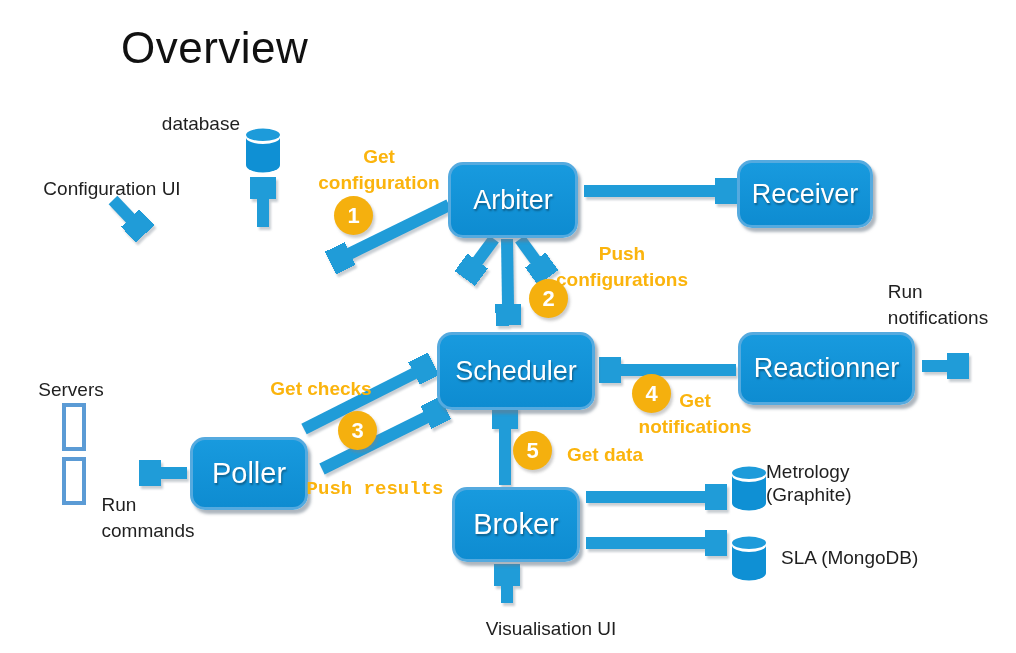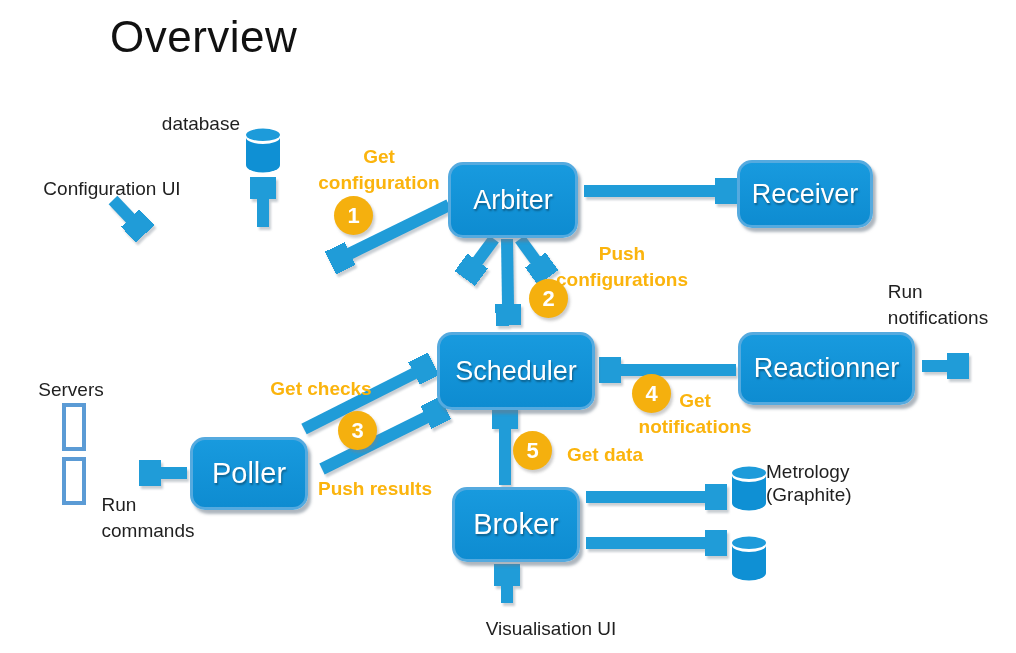--- a/index.html
+++ b/index.html
@@ -1,21 +1,21 @@
 <!DOCTYPE html>
 <html><head>
 <meta charset="utf-8">
 <style>
   html,body{margin:0;padding:0;background:#fff;}
   .stage{
     position:relative;width:1016px;height:653px;background:#ffffff;
     font-family:"Liberation Sans",sans-serif;overflow:hidden;
   }
   .title{
-    position:absolute;left:110px;top:12px;margin:0;
+    position:absolute;left:110px;top:12px;margin:11px;
     font-size:44px;font-weight:400;color:#111;letter-spacing:0.5px;
   }
   svg.arrows{
     position:absolute;left:0;top:0;
     filter:drop-shadow(2px 3px 1px rgba(100,115,130,.35));
   }
   svg.arrows path{stroke:#209cd8;stroke-width:12;fill:none;}
   .node{
     position:absolute;box-sizing:border-box;
     display:flex;align-items:center;justify-content:center;
@@ -124,31 +124,32 @@
   </div>
   <div class="klabel" style="left:938px;top:279px;">
     <div>Run</div>
     <div>notifications</div>
   </div>
   <div class="klabel" style="left:551px;top:616px;">Visualisation UI</div>
   <div class="klabel align-left" style="left:766px;top:460px;">
     <div>Metrology</div>
     <div>(Graphite)</div>
   </div>
+  <div class="klabel align-left" style="left:781px;top:546px;">SLA (MongoDB)</div>
 
   <div class="olabel" style="left:379px;top:144px;">
     <div>Get</div>
     <div>configuration</div>
   </div>
   <div class="olabel" style="left:622px;top:241px;">
     <div>Push</div>
     <div>configurations</div>
   </div>
   <div class="olabel" style="left:321px;top:376px;">Get checks</div>
-  <div class="olabel" style="left:375px;top:476px;">Push results</div>
+  <div class="olabel" style="left:375px;top:476px;font-family:Liberation Mono, monospace;">Push results</div>
   <div class="olabel" style="left:695px;top:388px;">
     <div>Get</div>
     <div>notifications</div>
   </div>
   <div class="olabel" style="left:605px;top:442px;">Get data</div>
 
   <div class="badge" style="left:334px;top:196px;">1</div>
   <div class="badge" style="left:529px;top:279px;">2</div>
   <div class="badge" style="left:338px;top:411px;">3</div>
   <div class="badge" style="left:632px;top:374px;">4</div>

